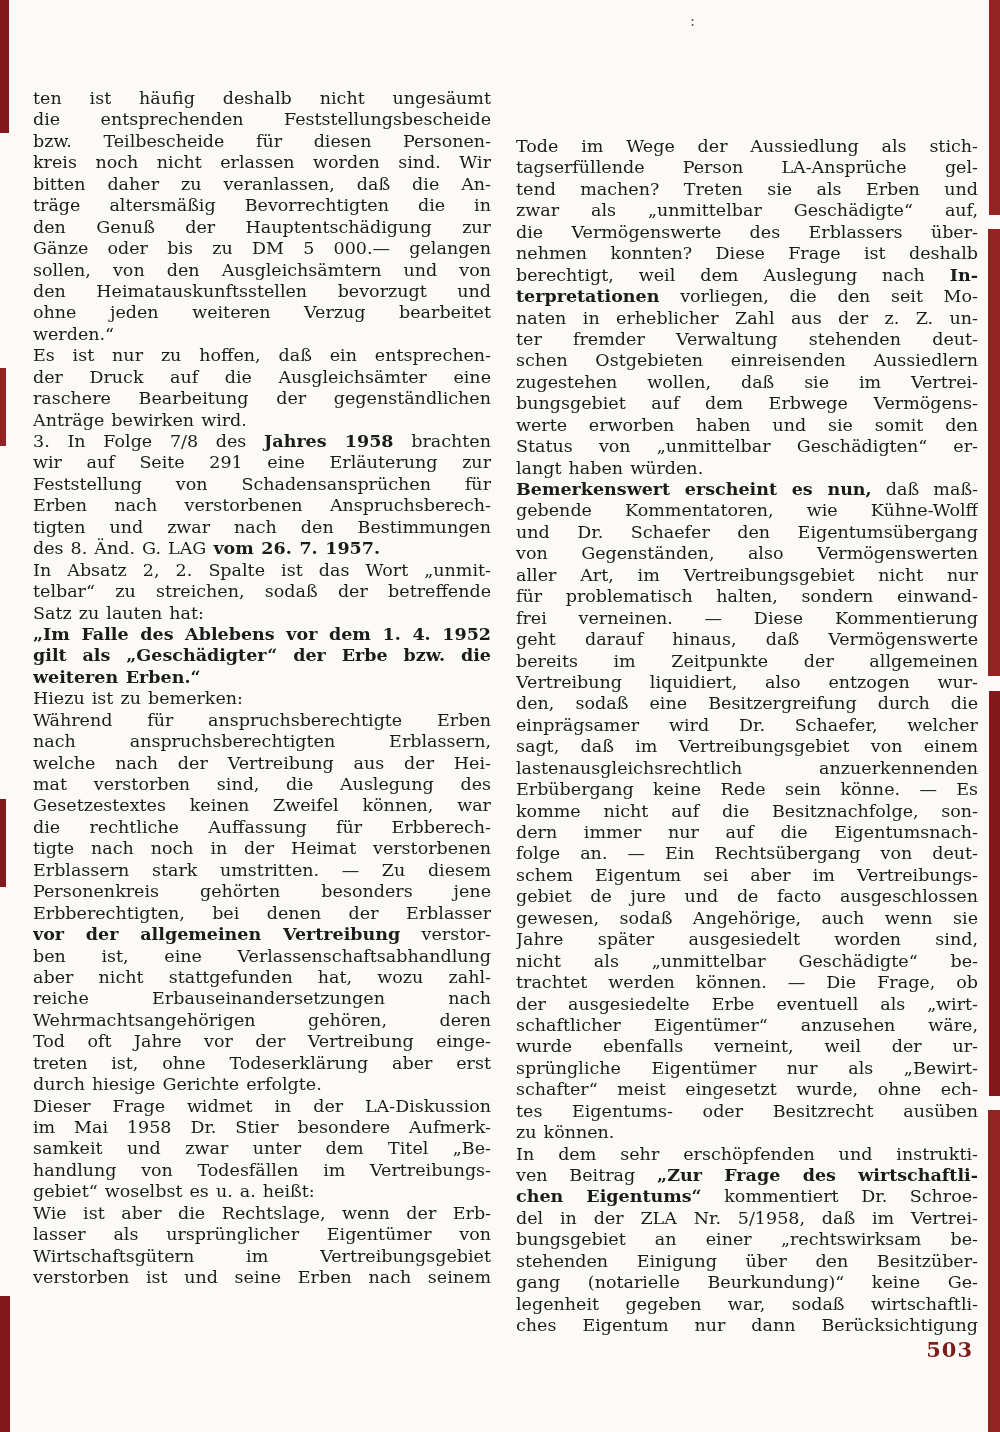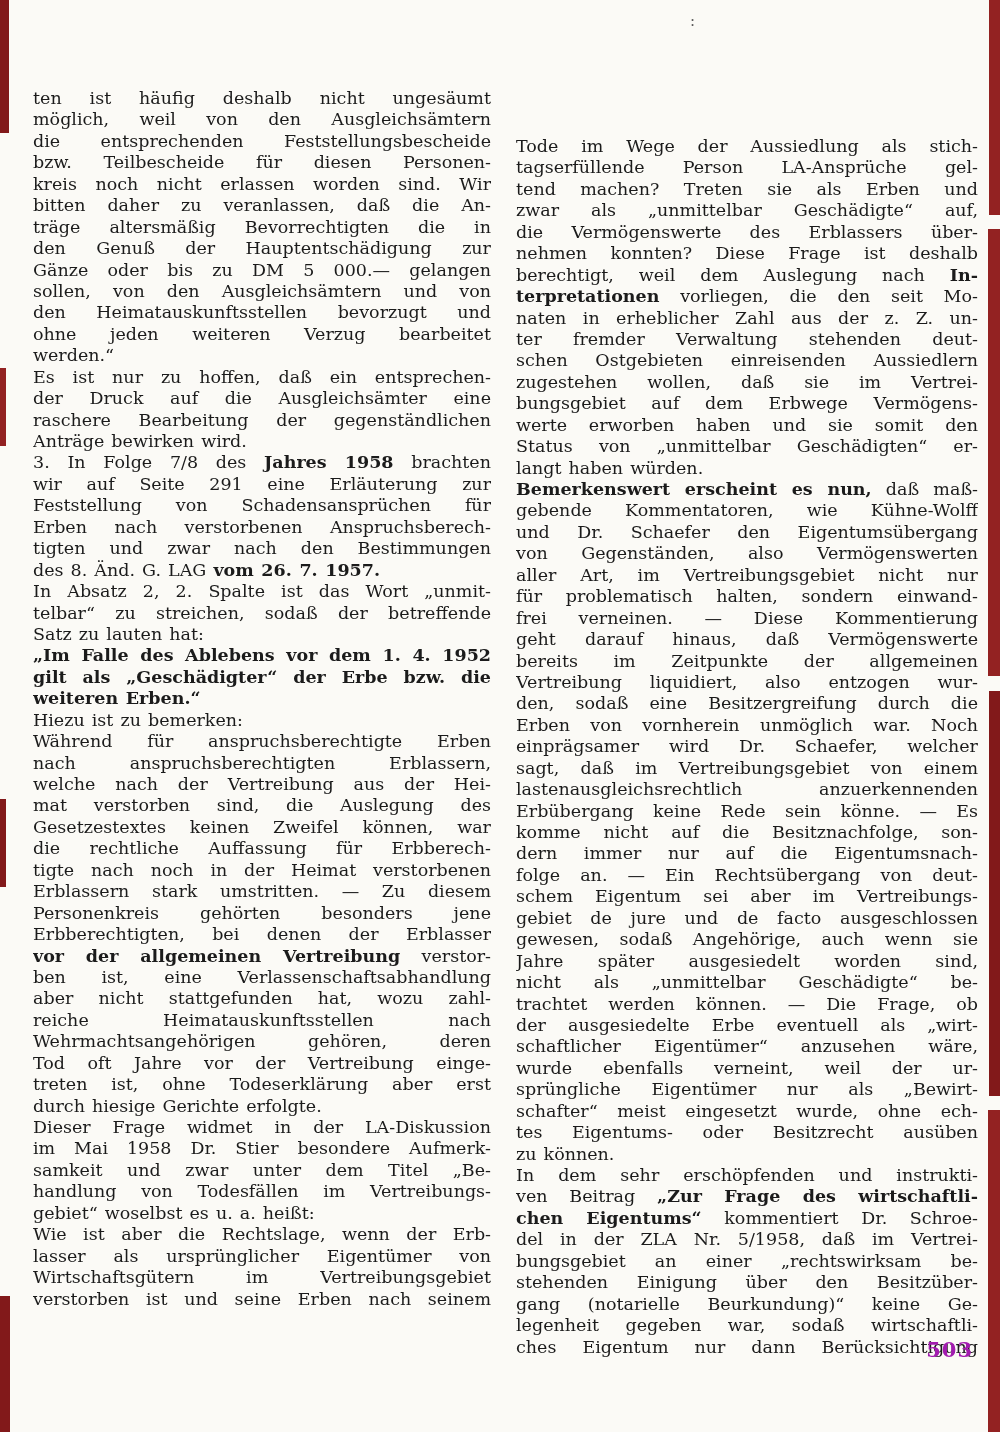--- a/index.html
+++ b/index.html
@@ -27,21 +27,21 @@
     text-align-last:justify;
     white-space:normal;
   }
   .tline.end{text-align-last:left;}
   .b{font-weight:bold;}
   #page-number{
     position:absolute;
     top:1337px;right:27px;
     font-size:21px;font-weight:bold;
     letter-spacing:1px;
-    color:#a21caf;
+    color:#7f1d1d;
   }
   .mark{position:absolute;}
   #mark-left-1{left:0;top:0;width:9px;height:133px;}
   #mark-left-2{left:0;top:368px;width:6px;height:78px;}
   #mark-left-3{left:0;top:799px;width:6px;height:88px;}
   #mark-left-4{left:0;top:1296px;width:10px;height:136px;}
   #mark-right-1{right:0;top:0;width:11px;height:215px;}
   #mark-right-2{right:0;top:229px;width:12px;height:447px;}
   #mark-right-3{right:0;top:691px;width:11px;height:405px;}
   #mark-right-4{right:0;top:1110px;width:12px;height:322px;}
@@ -61,21 +61,20 @@
   <div class="mark" id="mark-left-4" style="background: rgb(130, 25, 26);"></div>
   <div class="mark" id="mark-right-1" style="background: rgb(147, 34, 34);"></div>
   <div class="mark" id="mark-right-2" style="background: rgb(147, 34, 34);"></div>
   <div class="mark" id="mark-right-3" style="background: rgb(130, 25, 26);"></div>
   <div class="mark" id="mark-right-4" style="background: rgb(147, 34, 34);"></div>
 
   <span id="top-speck">:</span>
 
   <div class="col" id="col-left">
       <div class="tline"><span>ten ist häufig deshalb nicht ungesäumt</span></div>
-      <div class="tline"><span>möglich, weil von den Ausgleichsämtern</span></div>
       <div class="tline"><span>die entsprechenden Feststellungsbescheide</span></div>
       <div class="tline"><span>bzw. Teilbescheide für diesen Personen-</span></div>
       <div class="tline"><span>kreis noch nicht erlassen worden sind. Wir</span></div>
       <div class="tline"><span>bitten daher zu veranlassen, daß die An-</span></div>
       <div class="tline"><span>träge altersmäßig Bevorrechtigten die in</span></div>
       <div class="tline"><span>den Genuß der Hauptentschädigung zur</span></div>
       <div class="tline"><span>Gänze oder bis zu DM 5 000.— gelangen</span></div>
       <div class="tline"><span>sollen, von den Ausgleichsämtern und von</span></div>
       <div class="tline"><span>den Heimatauskunftsstellen bevorzugt und</span></div>
       <div class="tline"><span>ohne jeden weiteren Verzug bearbeitet</span></div>
@@ -103,21 +102,21 @@
       <div class="tline"><span>mat verstorben sind, die Auslegung des</span></div>
       <div class="tline"><span>Gesetzestextes keinen Zweifel können, war</span></div>
       <div class="tline"><span>die rechtliche Auffassung für Erbberech-</span></div>
       <div class="tline"><span>tigte nach noch in der Heimat verstorbenen</span></div>
       <div class="tline"><span>Erblassern stark umstritten. — Zu diesem</span></div>
       <div class="tline"><span>Personenkreis gehörten besonders jene</span></div>
       <div class="tline"><span>Erbberechtigten, bei denen der Erblasser</span></div>
       <div class="tline"><span class="b">vor der allgemeinen Vertreibung</span><span> verstor-</span></div>
       <div class="tline"><span>ben ist, eine Verlassenschaftsabhandlung</span></div>
       <div class="tline"><span>aber nicht stattgefunden hat, wozu zahl-</span></div>
-      <div class="tline"><span>reiche Heimatauskunftsstellen nach</span></div>
+      <div class="tline"><span>reiche Erbauseinandersetzungen nach</span></div>
       <div class="tline"><span>Wehrmachtsangehörigen gehören, deren</span></div>
       <div class="tline"><span>Tod oft Jahre vor der Vertreibung einge-</span></div>
       <div class="tline"><span>treten ist, ohne Todeserklärung aber erst</span></div>
       <div class="tline end"><span>durch hiesige Gerichte erfolgte.</span></div>
       <div class="tline"><span>Dieser Frage widmet in der LA-Diskussion</span></div>
       <div class="tline"><span>im Mai 1958 Dr. Stier besondere Aufmerk-</span></div>
       <div class="tline"><span>samkeit und zwar unter dem Titel „Be-</span></div>
       <div class="tline"><span>handlung von Todesfällen im Vertreibungs-</span></div>
       <div class="tline end"><span>gebiet“ woselbst es u. a. heißt:</span></div>
       <div class="tline"><span>Wie ist aber die Rechtslage, wenn der Erb-</span></div>
@@ -146,21 +145,20 @@
       <div class="tline"><span>gebende Kommentatoren, wie Kühne-Wolff</span></div>
       <div class="tline"><span>und Dr. Schaefer den Eigentumsübergang</span></div>
       <div class="tline"><span>von Gegenständen, also Vermögenswerten</span></div>
       <div class="tline"><span>aller Art, im Vertreibungsgebiet nicht nur</span></div>
       <div class="tline"><span>für problematisch halten, sondern einwand-</span></div>
       <div class="tline"><span>frei verneinen. — Diese Kommentierung</span></div>
       <div class="tline"><span>geht darauf hinaus, daß Vermögenswerte</span></div>
       <div class="tline"><span>bereits im Zeitpunkte der allgemeinen</span></div>
       <div class="tline"><span>Vertreibung liquidiert, also entzogen wur-</span></div>
       <div class="tline"><span>den, sodaß eine Besitzergreifung durch die</span></div>
-      <div class="tline"><span>Erben von vornherein unmöglich war. Noch</span></div>
       <div class="tline"><span>einprägsamer wird Dr. Schaefer, welcher</span></div>
       <div class="tline"><span>sagt, daß im Vertreibungsgebiet von einem</span></div>
       <div class="tline"><span>lastenausgleichsrechtlich anzuerkennenden</span></div>
       <div class="tline"><span>Erbübergang keine Rede sein könne. — Es</span></div>
       <div class="tline"><span>komme nicht auf die Besitznachfolge, son-</span></div>
       <div class="tline"><span>dern immer nur auf die Eigentumsnach-</span></div>
       <div class="tline"><span>folge an. — Ein Rechtsübergang von deut-</span></div>
       <div class="tline"><span>schem Eigentum sei aber im Vertreibungs-</span></div>
       <div class="tline"><span>gebiet de jure und de facto ausgeschlossen</span></div>
       <div class="tline"><span>gewesen, sodaß Angehörige, auch wenn sie</span></div>

